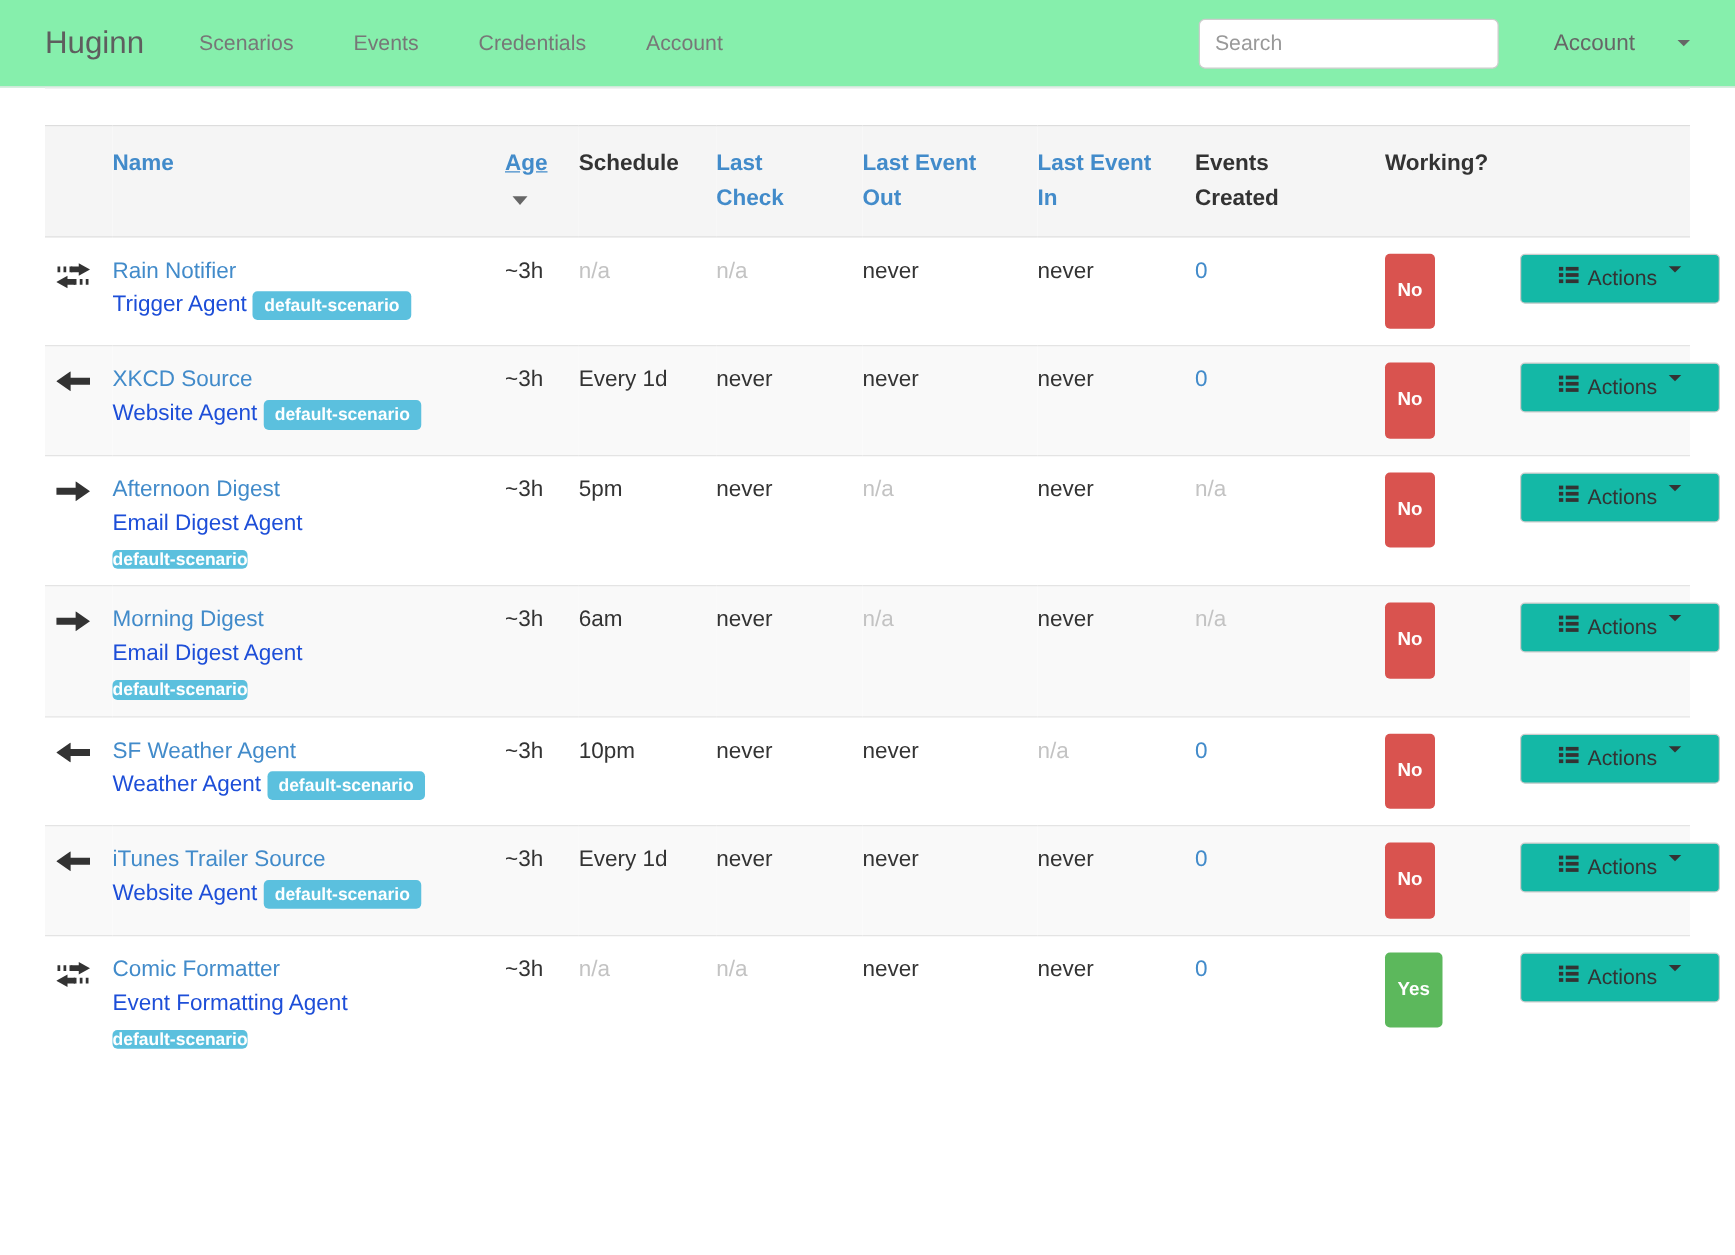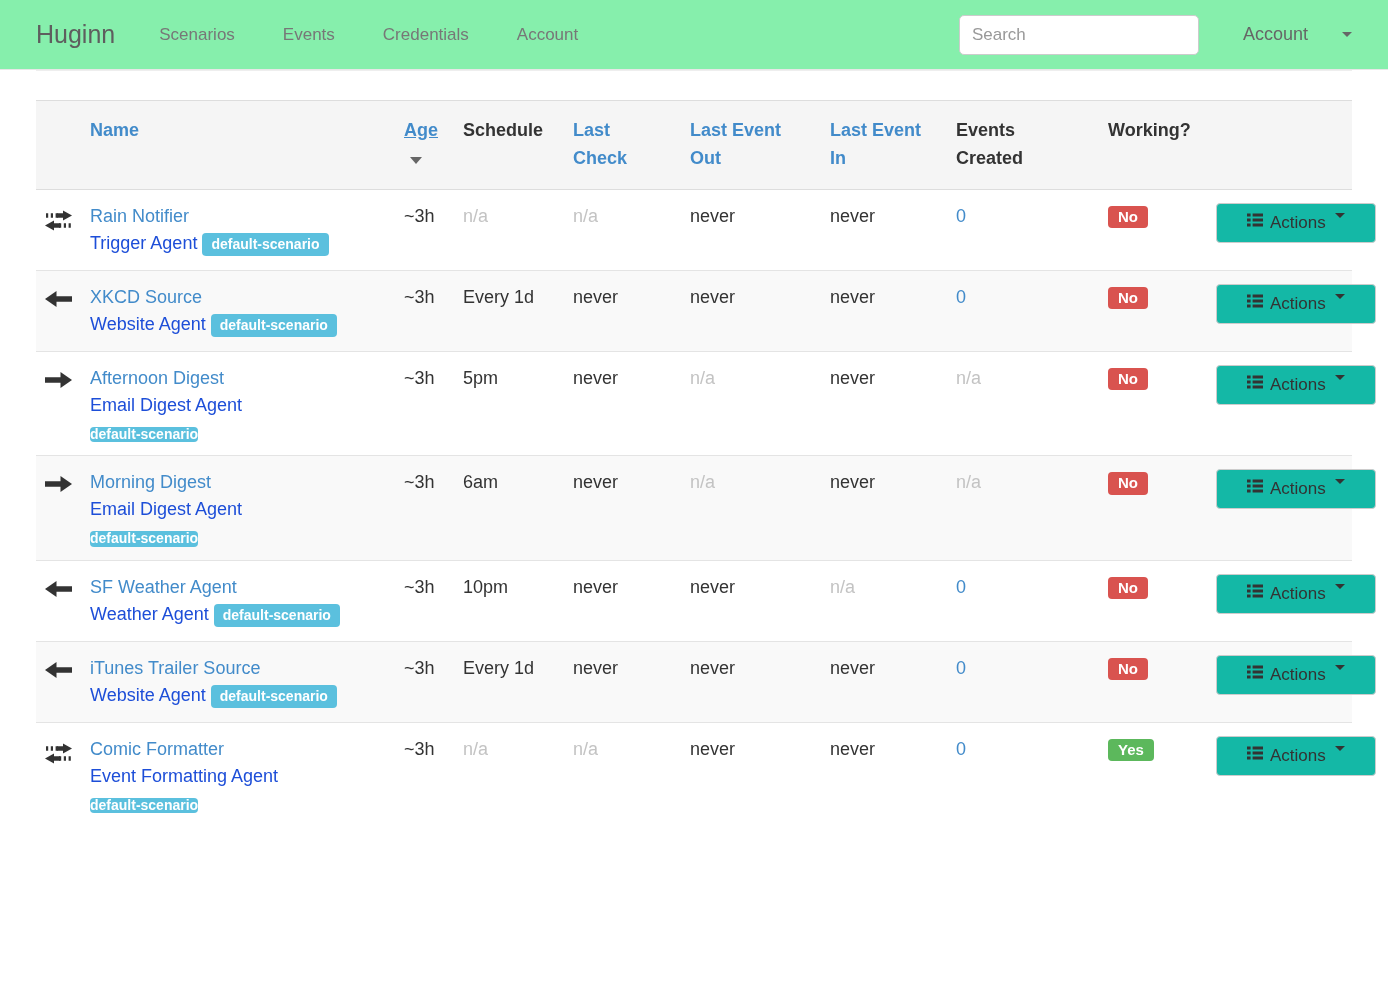--- a/index.html
+++ b/index.html
@@ -88,21 +88,21 @@
     font-weight: bold; border-radius: 4px; padding: 4px 9px; margin-left: 5px;
     line-height: 1.1; cursor: pointer;
   }
   .own-line .scenario-badge { display: table; margin-left: 0; margin-top: 8px; }
 
   .muted { color: #c3c3c3; }
   .cell-link { color: #428bca; cursor: pointer; }
 
   .working-badge {
     display: inline-block; color: #fff; font-size: 15px; font-weight: bold;
-    border-radius: 4px; padding: 3px 10px; line-height: 1.1;
+    border-radius: 4px; padding: 22px 10px; line-height: 1.1;
   }
   .badge-no  { background: #d9534f; }
   .badge-yes { background: #5cb85c; }
 
   td.actions-cell { padding-top: 13px; }
   .actions-btn {
     display: inline-flex; gap: 7px;
     background: #14b8a6; border: 1px solid #ccc; border-radius: 4px;
     padding: 9px 30px; font-size: 17px; color: #333; cursor: pointer;
     font-family: "Liberation Sans", "DejaVu Sans", sans-serif;

